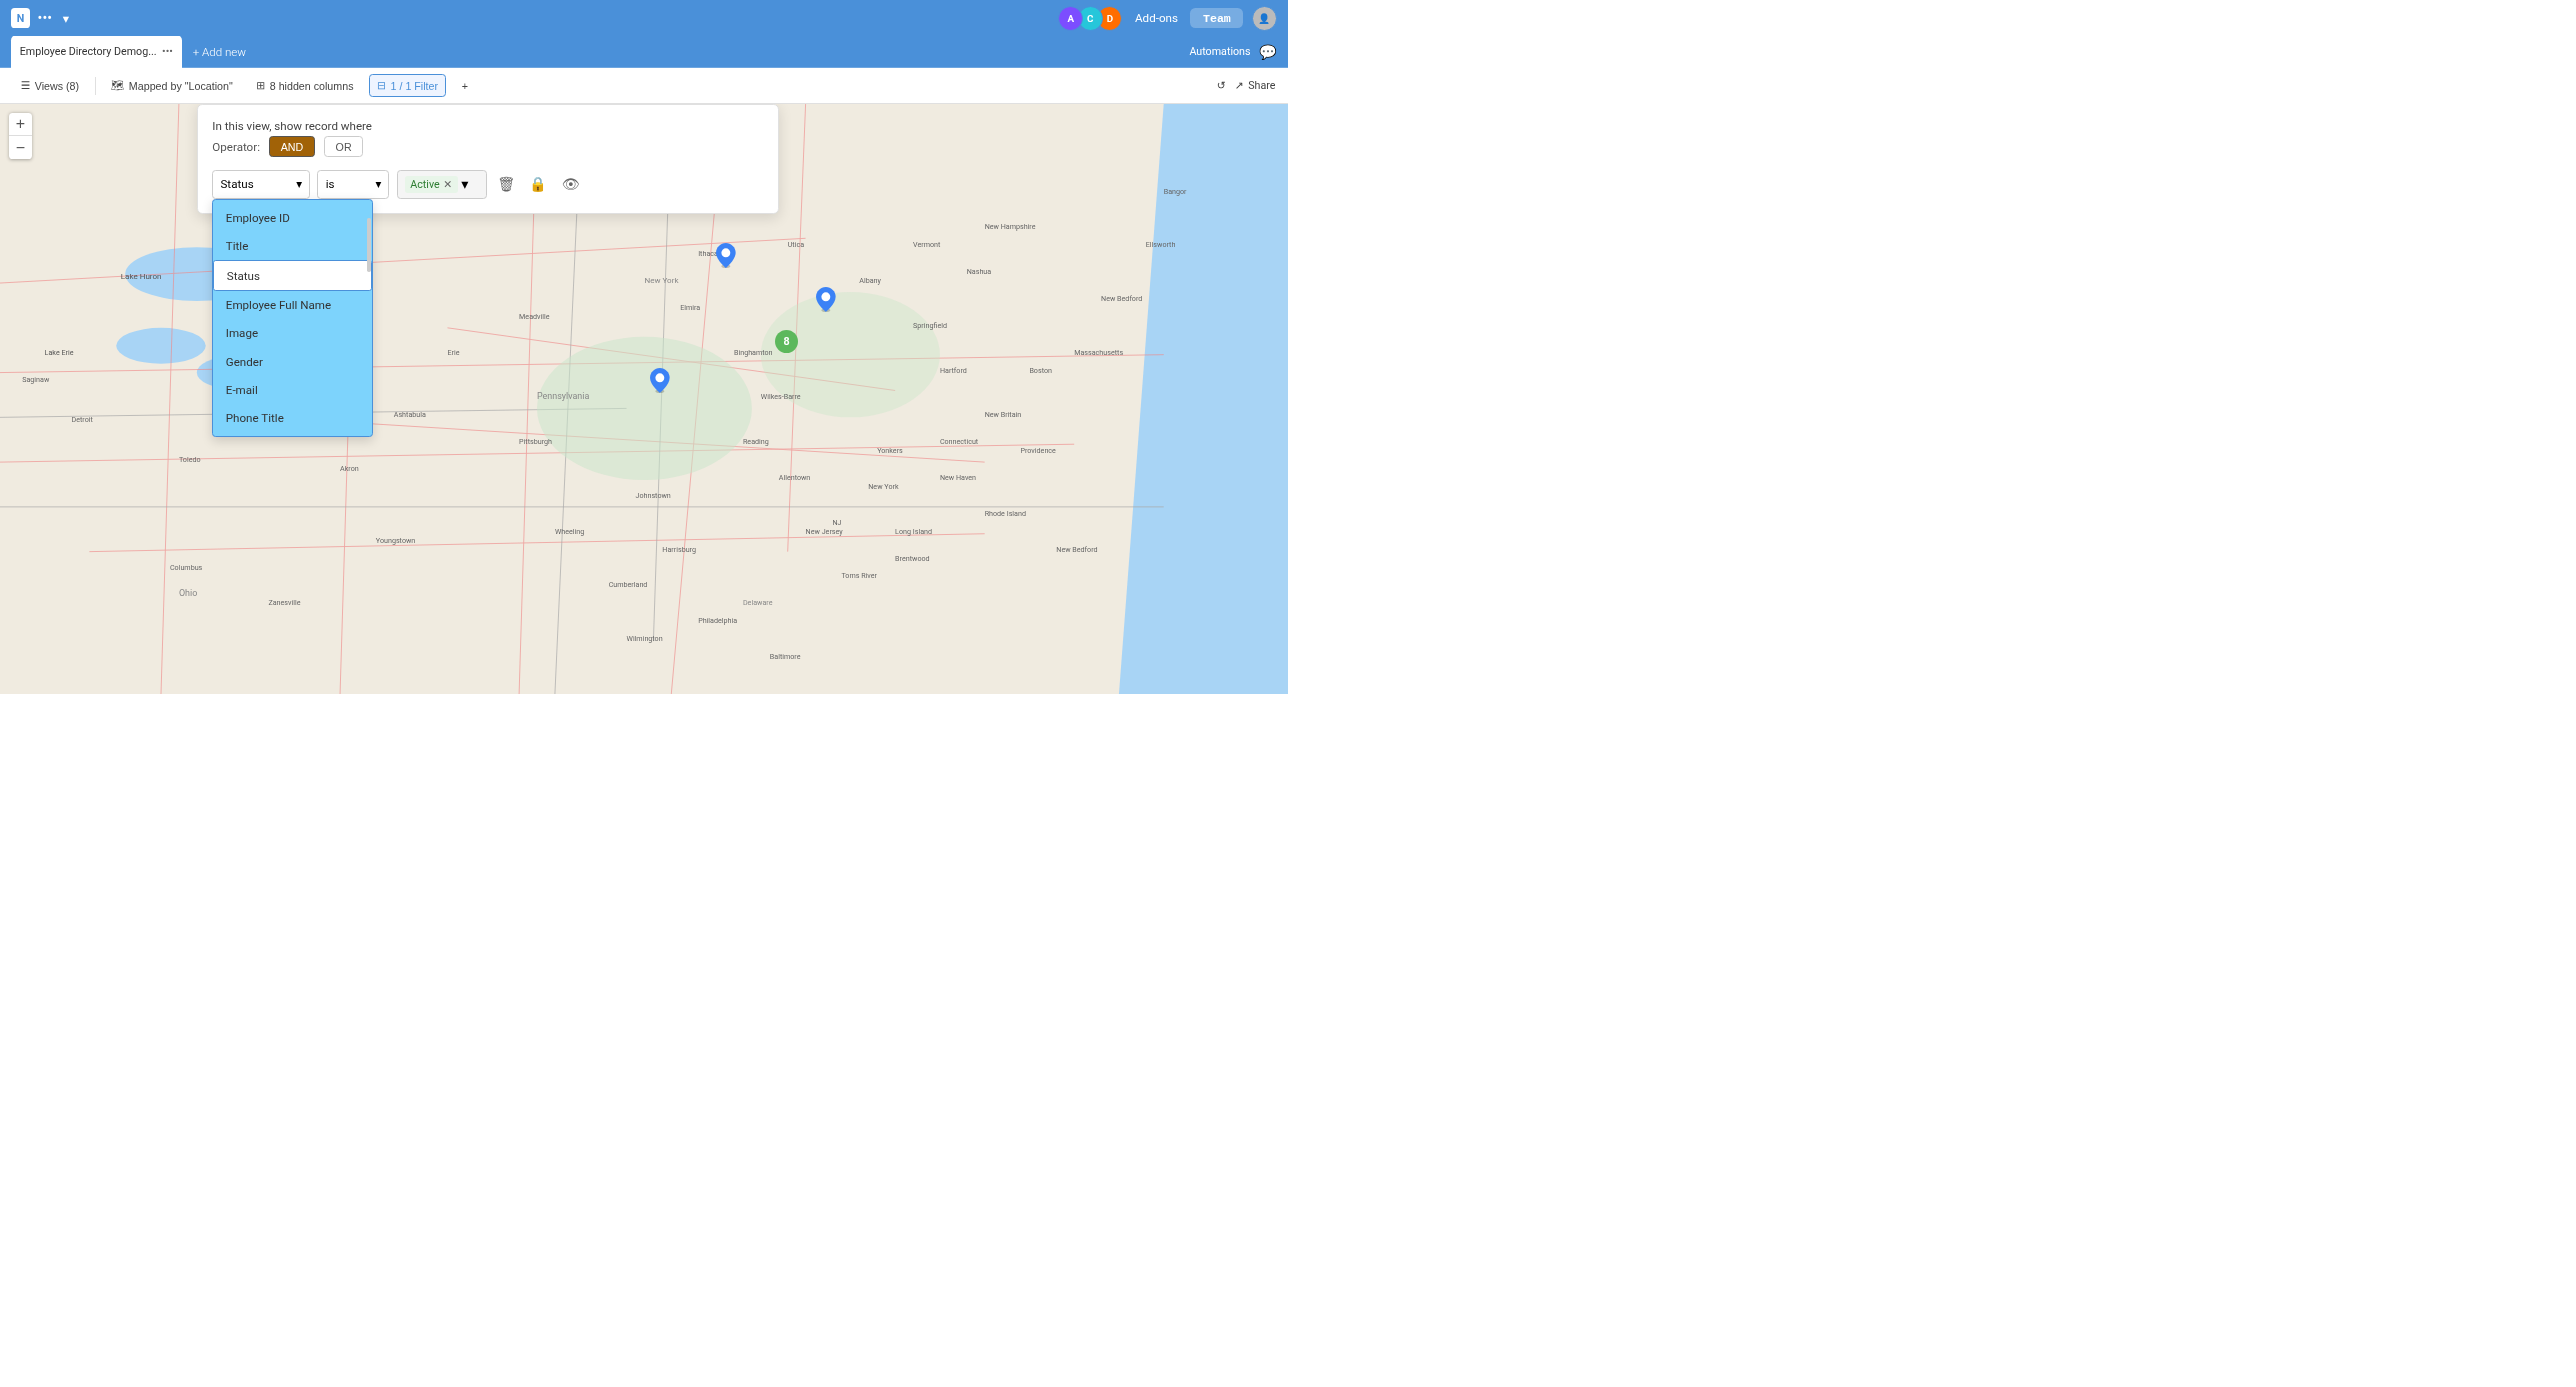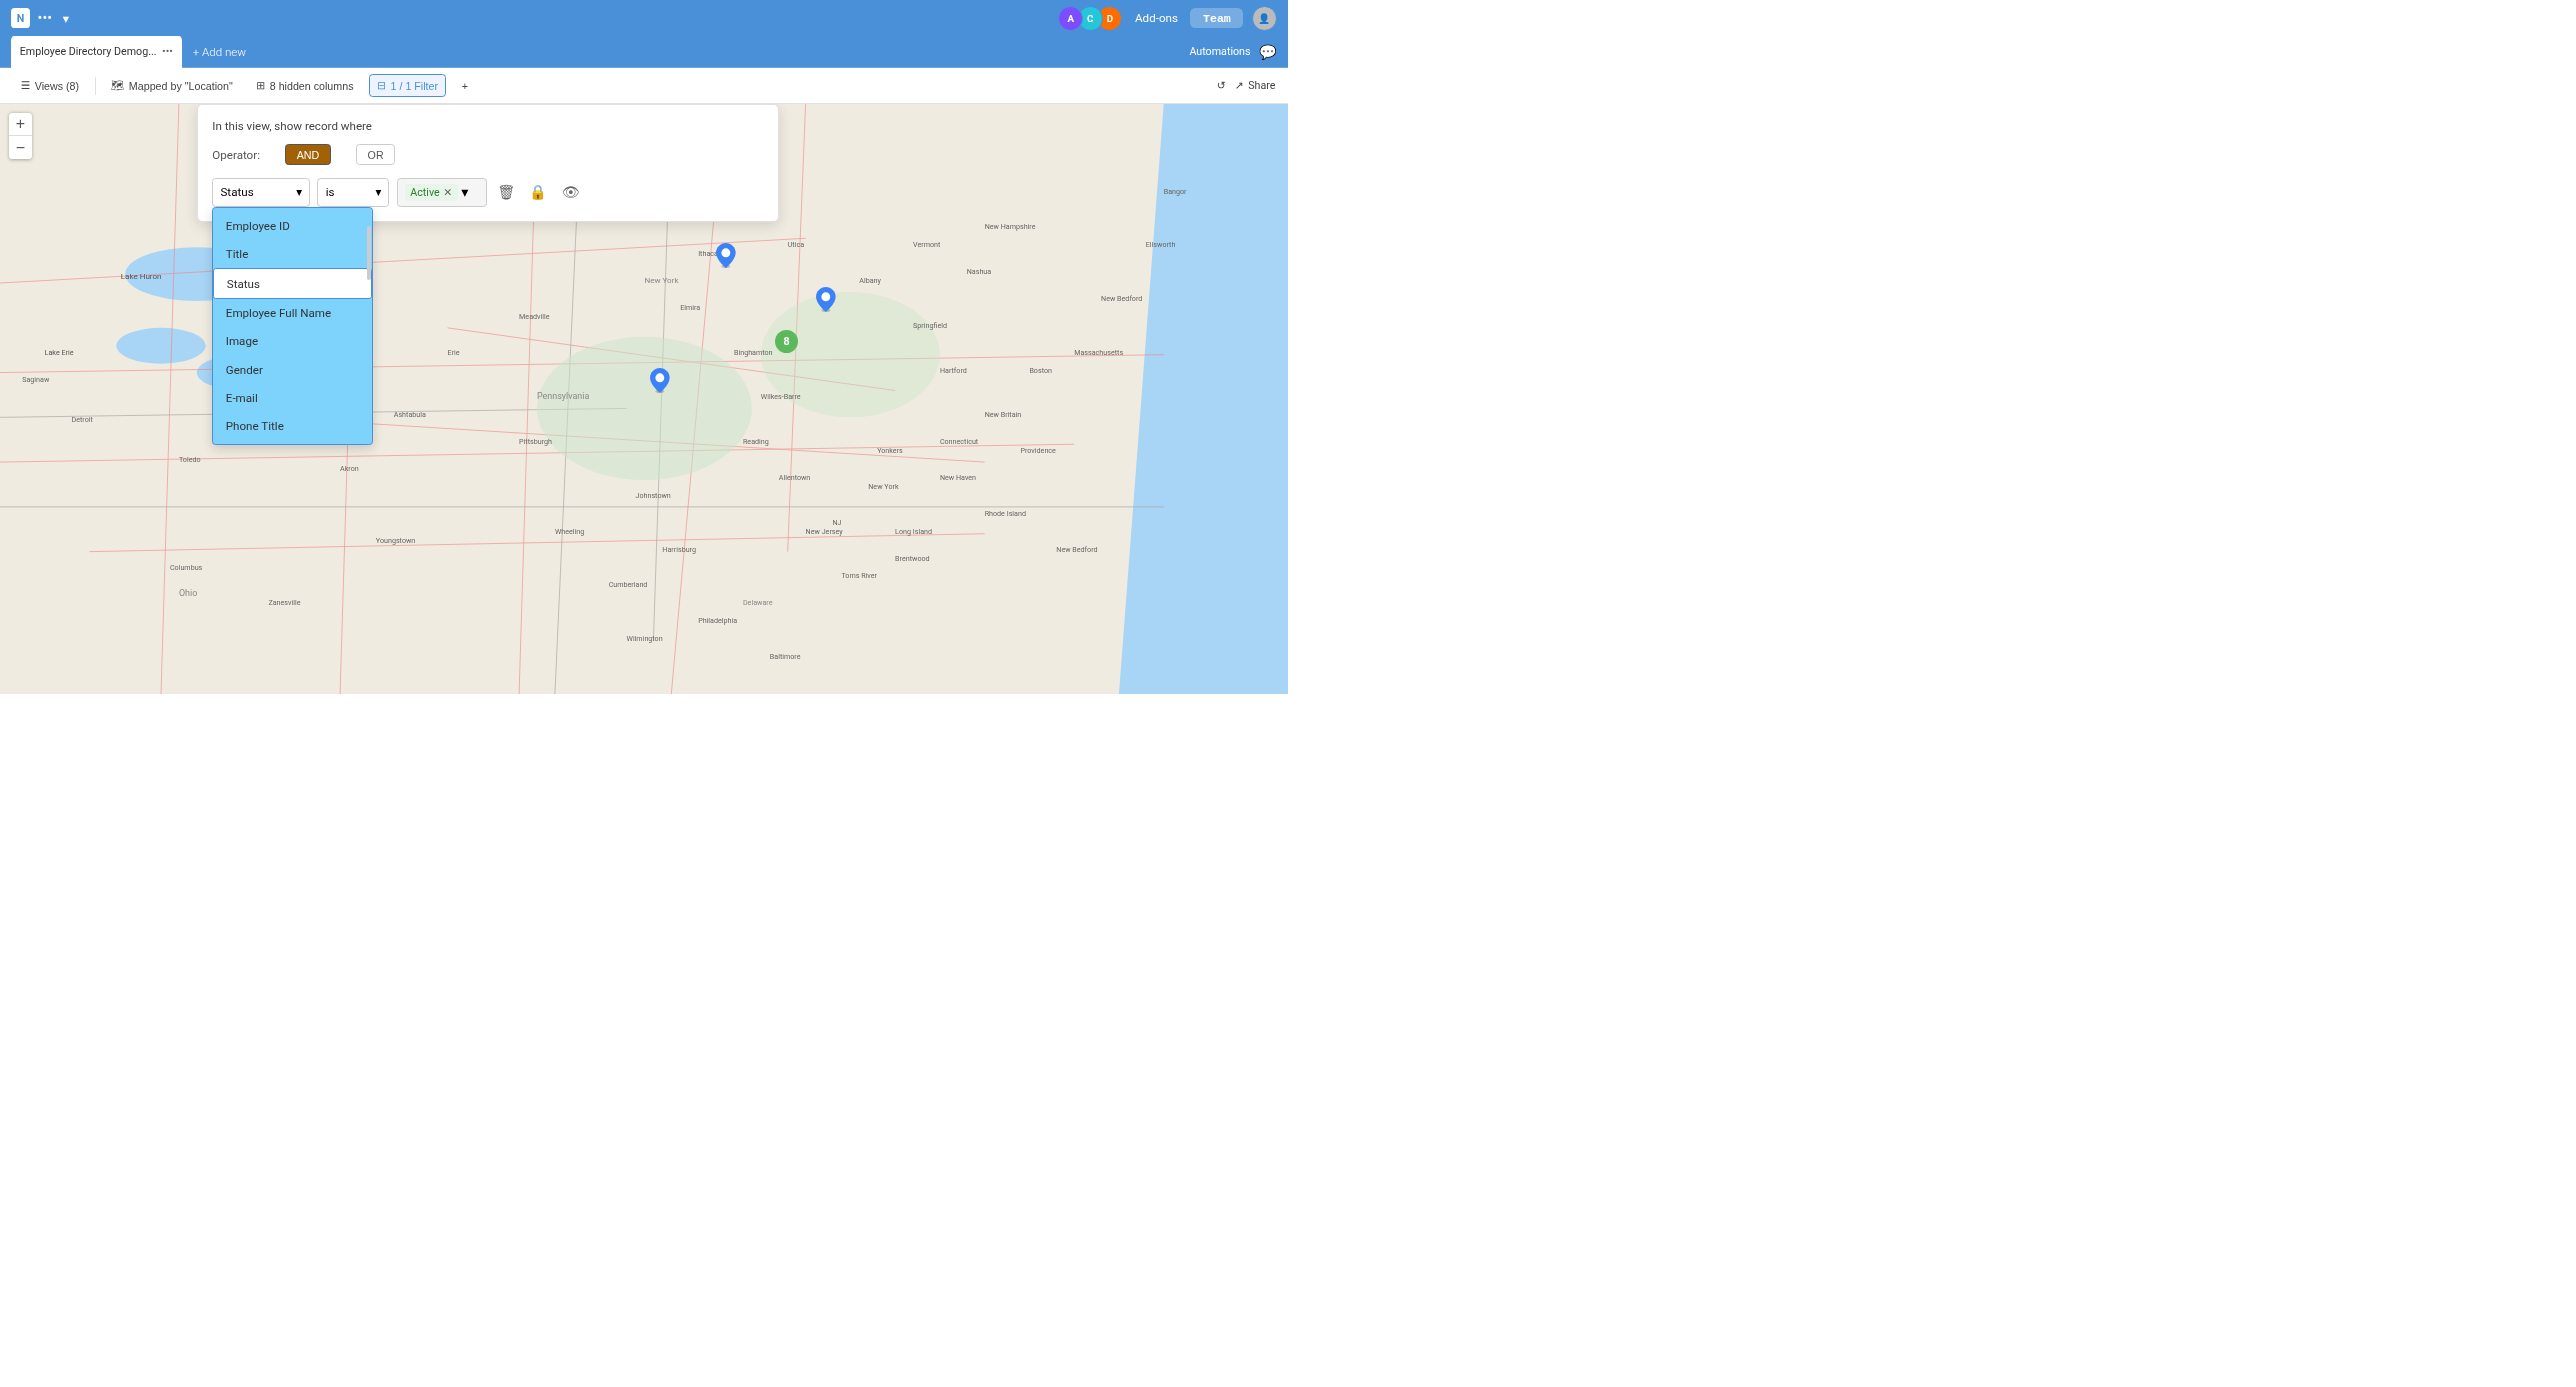--- a/index.html
+++ b/index.html
@@ -164,24 +164,24 @@
       left: 197px;
       background: white;
       border: 0.9px solid #e0e0e0;
       border-radius: 5.4px;
       box-shadow: 0 3.6px 14.3px rgba(0,0,0,0.12);
       width: 582px;
       z-index: 100;
       padding: 14.3px;
     }
     .filter-header {
-      font-size: 11.6px; color: #444; margin-bottom: 11px;
+      font-size: 11.6px; color: #444; margin-bottom: 3px;
     }
     .filter-operator-row {
-      display: flex; align-items: center; gap: 25px; margin-bottom: 12.5px;
+      display: flex; align-items: center; gap: 9px; margin-bottom: 12.5px;
     }
     .operator-label { font-size: 11.6px; color: #555; }
     .operator-btn {
       padding: 3.6px 10.7px; border-radius: 3.6px; font-size: 10.7px;
       cursor: pointer; border: 0.9px solid transparent;
     }
     .operator-btn.selected {
       background: #a16207; color: white; border-color: #555;
     }
     .operator-btn.unselected {

